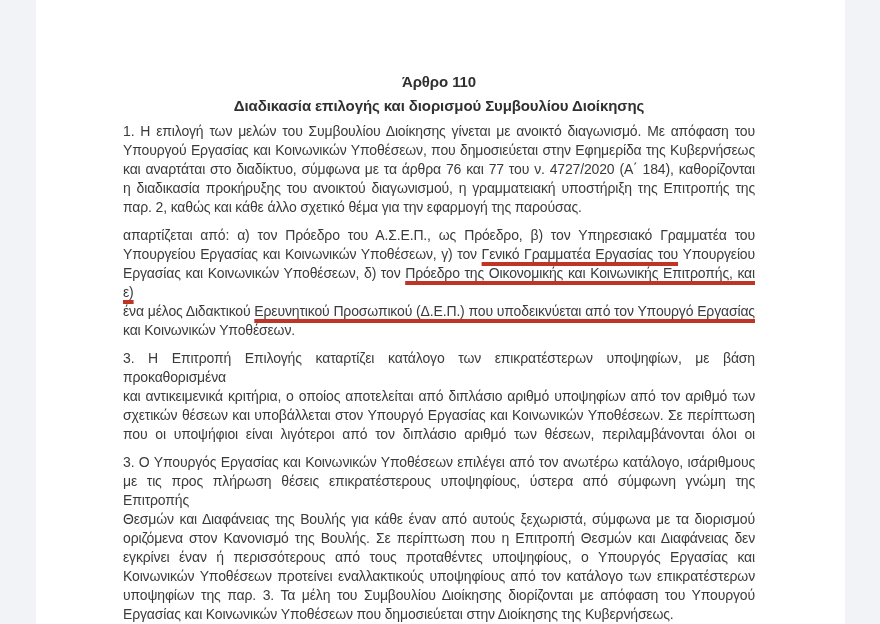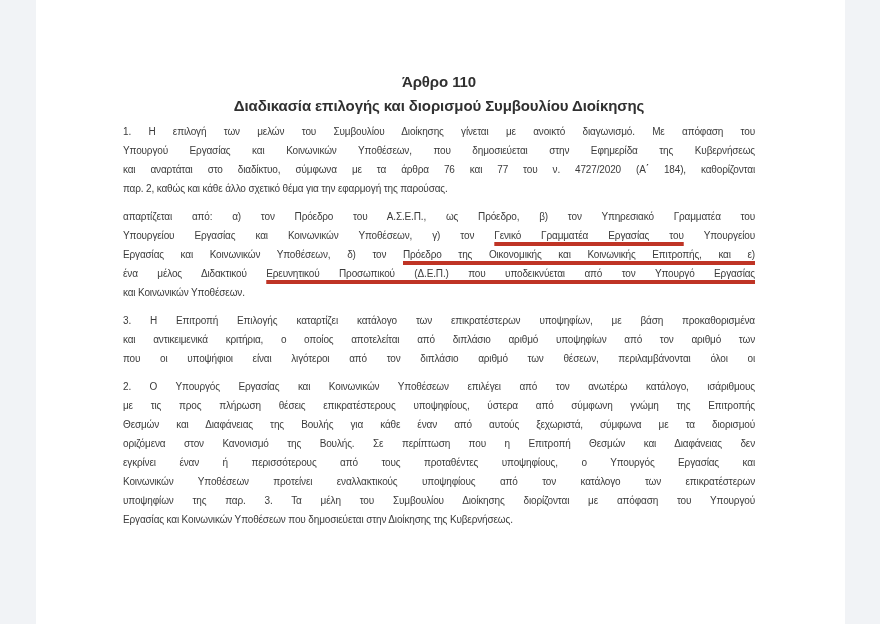--- a/index.html
+++ b/index.html
@@ -29,21 +29,21 @@
     text-align:center;font-weight:bold;
     font-size:15px;line-height:19px;color:#303030;
     letter-spacing:-0.1px;
   }
   .doc-title{margin-bottom:5px;}
   .doc-subtitle{margin-bottom:7px;}
   .doc-body{margin-top:0;}
   .para{margin-bottom:9px;}
   .para:last-child{margin-bottom:0;}
   .line{
-    font-size:10px;line-height:19px;
+    font-size:14px;line-height:19px;
     letter-spacing:-0.15px;
     text-align:justify;
     text-align-last:justify;
     text-justify:inter-word;
     white-space:normal;
   }
   .line.last{text-align-last:left;}
   .u{
     text-decoration-line:underline;
     text-decoration-color:var(--underline-red);
@@ -59,36 +59,38 @@
 <div class="gutter right"></div>
 
 <div class="doc">
   <div class="doc-title">Άρθρο 110</div>
   <div class="doc-subtitle">Διαδικασία επιλογής και διορισμού Συμβουλίου Διοίκησης</div>
   <div class="doc-body">
       <div class="para">
         <div class="line"><span>1. Η επιλογή των μελών του Συμβουλίου Διοίκησης γίνεται με ανοικτό διαγωνισμό. Με απόφαση του</span></div>
         <div class="line"><span>Υπουργού Εργασίας και Κοινωνικών Υποθέσεων, που δημοσιεύεται στην Εφημερίδα της Κυβερνήσεως</span></div>
         <div class="line"><span>και αναρτάται στο διαδίκτυο, σύμφωνα με τα άρθρα 76 και 77 του ν. 4727/2020 (Α΄ 184), καθορίζονται</span></div>
+        <div class="line"><span>η διαδικασία προκήρυξης του ανοικτού διαγωνισμού, η γραμματειακή υποστήριξη της Επιτροπής της</span></div>
         <div class="line last"><span>παρ. 2, καθώς και κάθε άλλο σχετικό θέμα για την εφαρμογή της παρούσας.</span></div>
       </div>
       <div class="para">
         <div class="line"><span>απαρτίζεται από: α) τον Πρόεδρο του Α.Σ.Ε.Π., ως Πρόεδρο, β) τον Υπηρεσιακό Γραμματέα του</span></div>
         <div class="line"><span>Υπουργείου Εργασίας και Κοινωνικών Υποθέσεων, γ) τον </span><span class="u">Γενικό Γραμματέα Εργασίας του</span><span> Υπουργείου</span></div>
         <div class="line"><span>Εργασίας και Κοινωνικών Υποθέσεων, δ) τον </span><span class="u">Πρόεδρο της Οικονομικής και Κοινωνικής Επιτροπής, και ε)</span></div>
         <div class="line"><span>ένα μέλος Διδακτικού </span><span class="u">Ερευνητικού Προσωπικού (Δ.Ε.Π.) που υποδεικνύεται από τον Υπουργό Εργασίας</span></div>
         <div class="line last"><span>και Κοινωνικών Υποθέσεων.</span></div>
       </div>
       <div class="para">
         <div class="line"><span>3. Η Επιτροπή Επιλογής καταρτίζει κατάλογο των επικρατέστερων υποψηφίων, με βάση προκαθορισμένα</span></div>
         <div class="line"><span>και αντικειμενικά κριτήρια, ο οποίος αποτελείται από διπλάσιο αριθμό υποψηφίων από τον αριθμό των</span></div>
+        <div class="line"><span>σχετικών θέσεων και υποβάλλεται στον Υπουργό Εργασίας και Κοινωνικών Υποθέσεων. Σε περίπτωση</span></div>
         <div class="line"><span>που οι υποψήφιοι είναι λιγότεροι από τον διπλάσιο αριθμό των θέσεων, περιλαμβάνονται όλοι οι</span></div>
       </div>
       <div class="para">
-        <div class="line"><span>2. Ο Υπουργός Εργασίας και Κοινωνικών Υποθέσεων επιλέγει από τον ανωτέρω κατάλογο, ισάριθμους</span></div>
+        <div class="line"><span>3. Ο Υπουργός Εργασίας και Κοινωνικών Υποθέσεων επιλέγει από τον ανωτέρω κατάλογο, ισάριθμους</span></div>
         <div class="line"><span>με τις προς πλήρωση θέσεις επικρατέστερους υποψηφίους, ύστερα από σύμφωνη γνώμη της Επιτροπής</span></div>
         <div class="line"><span>Θεσμών και Διαφάνειας της Βουλής για κάθε έναν από αυτούς ξεχωριστά, σύμφωνα με τα διορισμού</span></div>
         <div class="line"><span>οριζόμενα στον Κανονισμό της Βουλής. Σε περίπτωση που η Επιτροπή Θεσμών και Διαφάνειας δεν</span></div>
         <div class="line"><span>εγκρίνει έναν ή περισσότερους από τους προταθέντες υποψηφίους, ο Υπουργός Εργασίας και</span></div>
         <div class="line"><span>Κοινωνικών Υποθέσεων προτείνει εναλλακτικούς υποψηφίους από τον κατάλογο των επικρατέστερων</span></div>
         <div class="line"><span>υποψηφίων της παρ. 3. Τα μέλη του Συμβουλίου Διοίκησης διορίζονται με απόφαση του Υπουργού</span></div>
         <div class="line last"><span>Εργασίας και Κοινωνικών Υποθέσεων που δημοσιεύεται στην Διοίκησης της Κυβερνήσεως.</span></div>
       </div>
     </div>
 </div>

